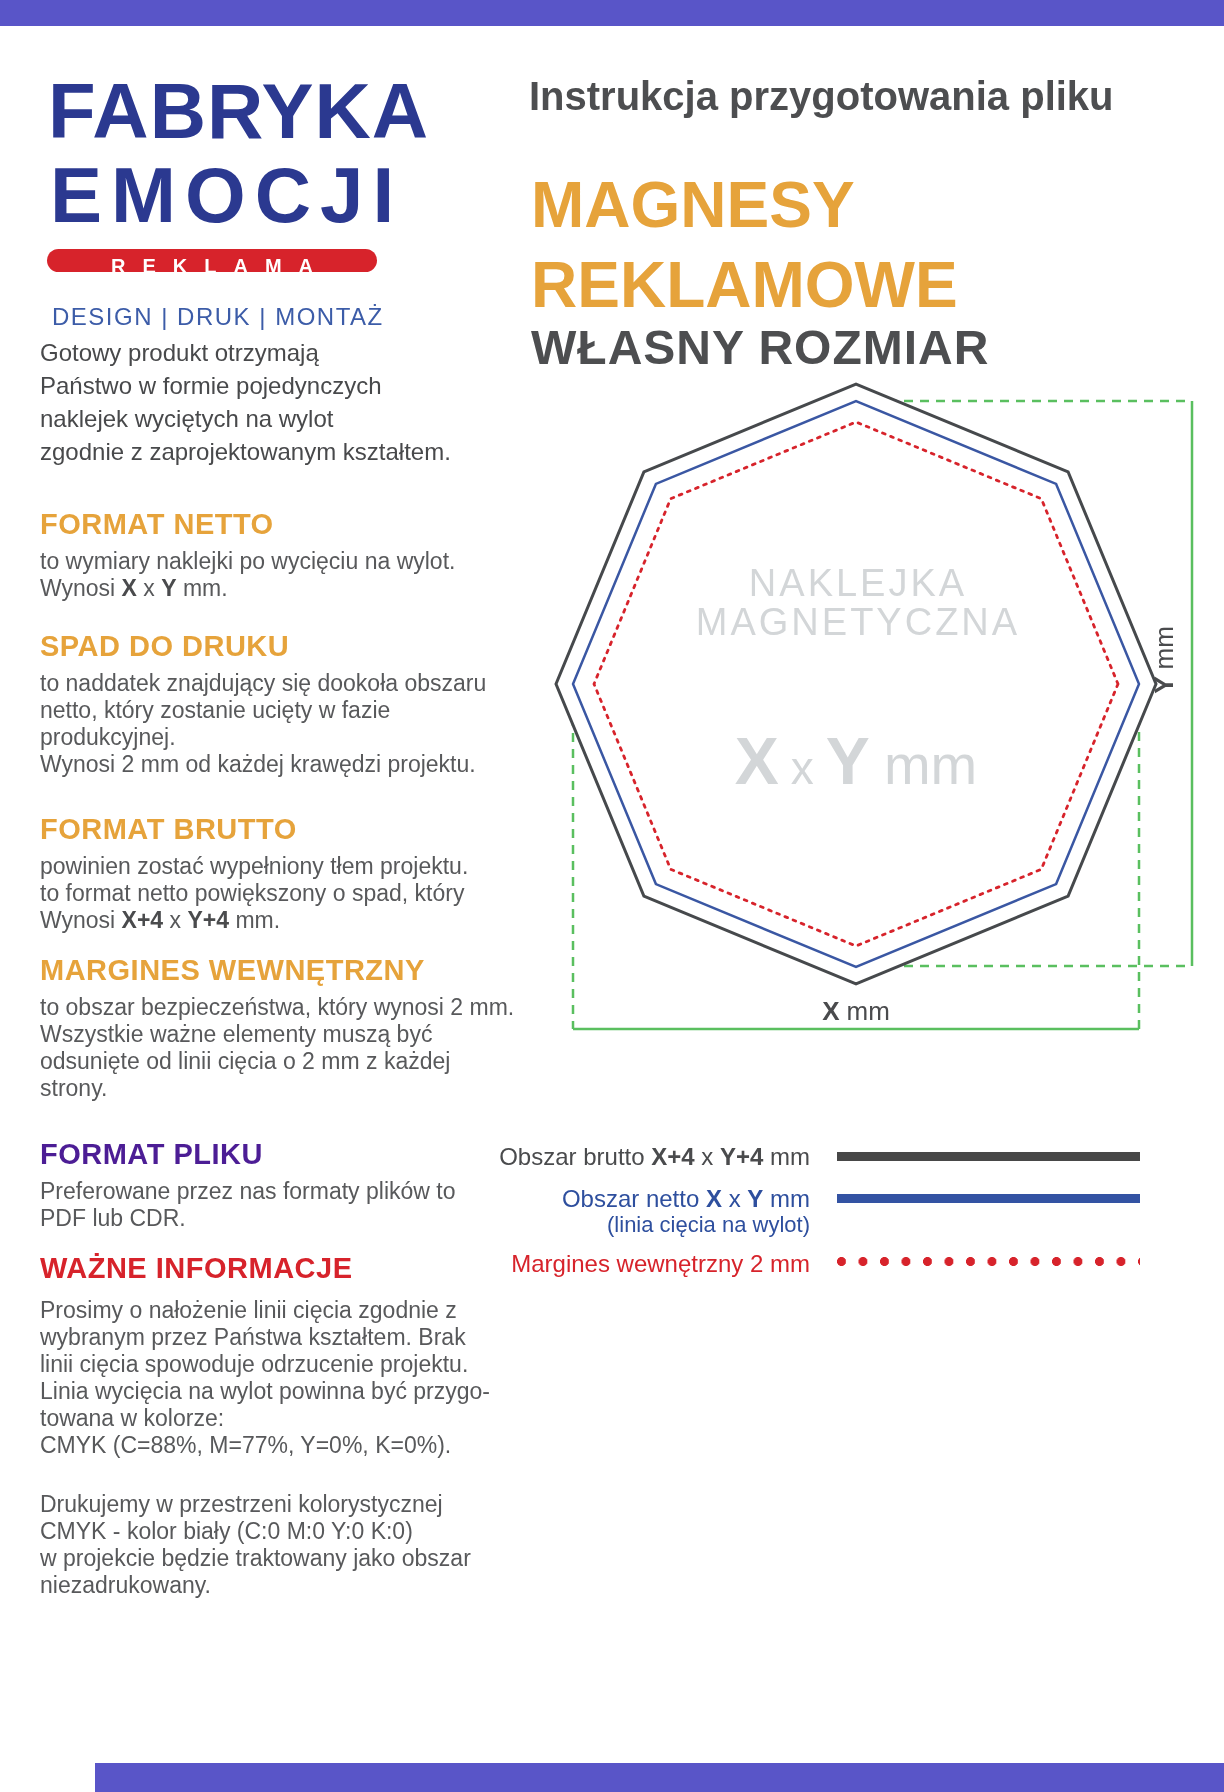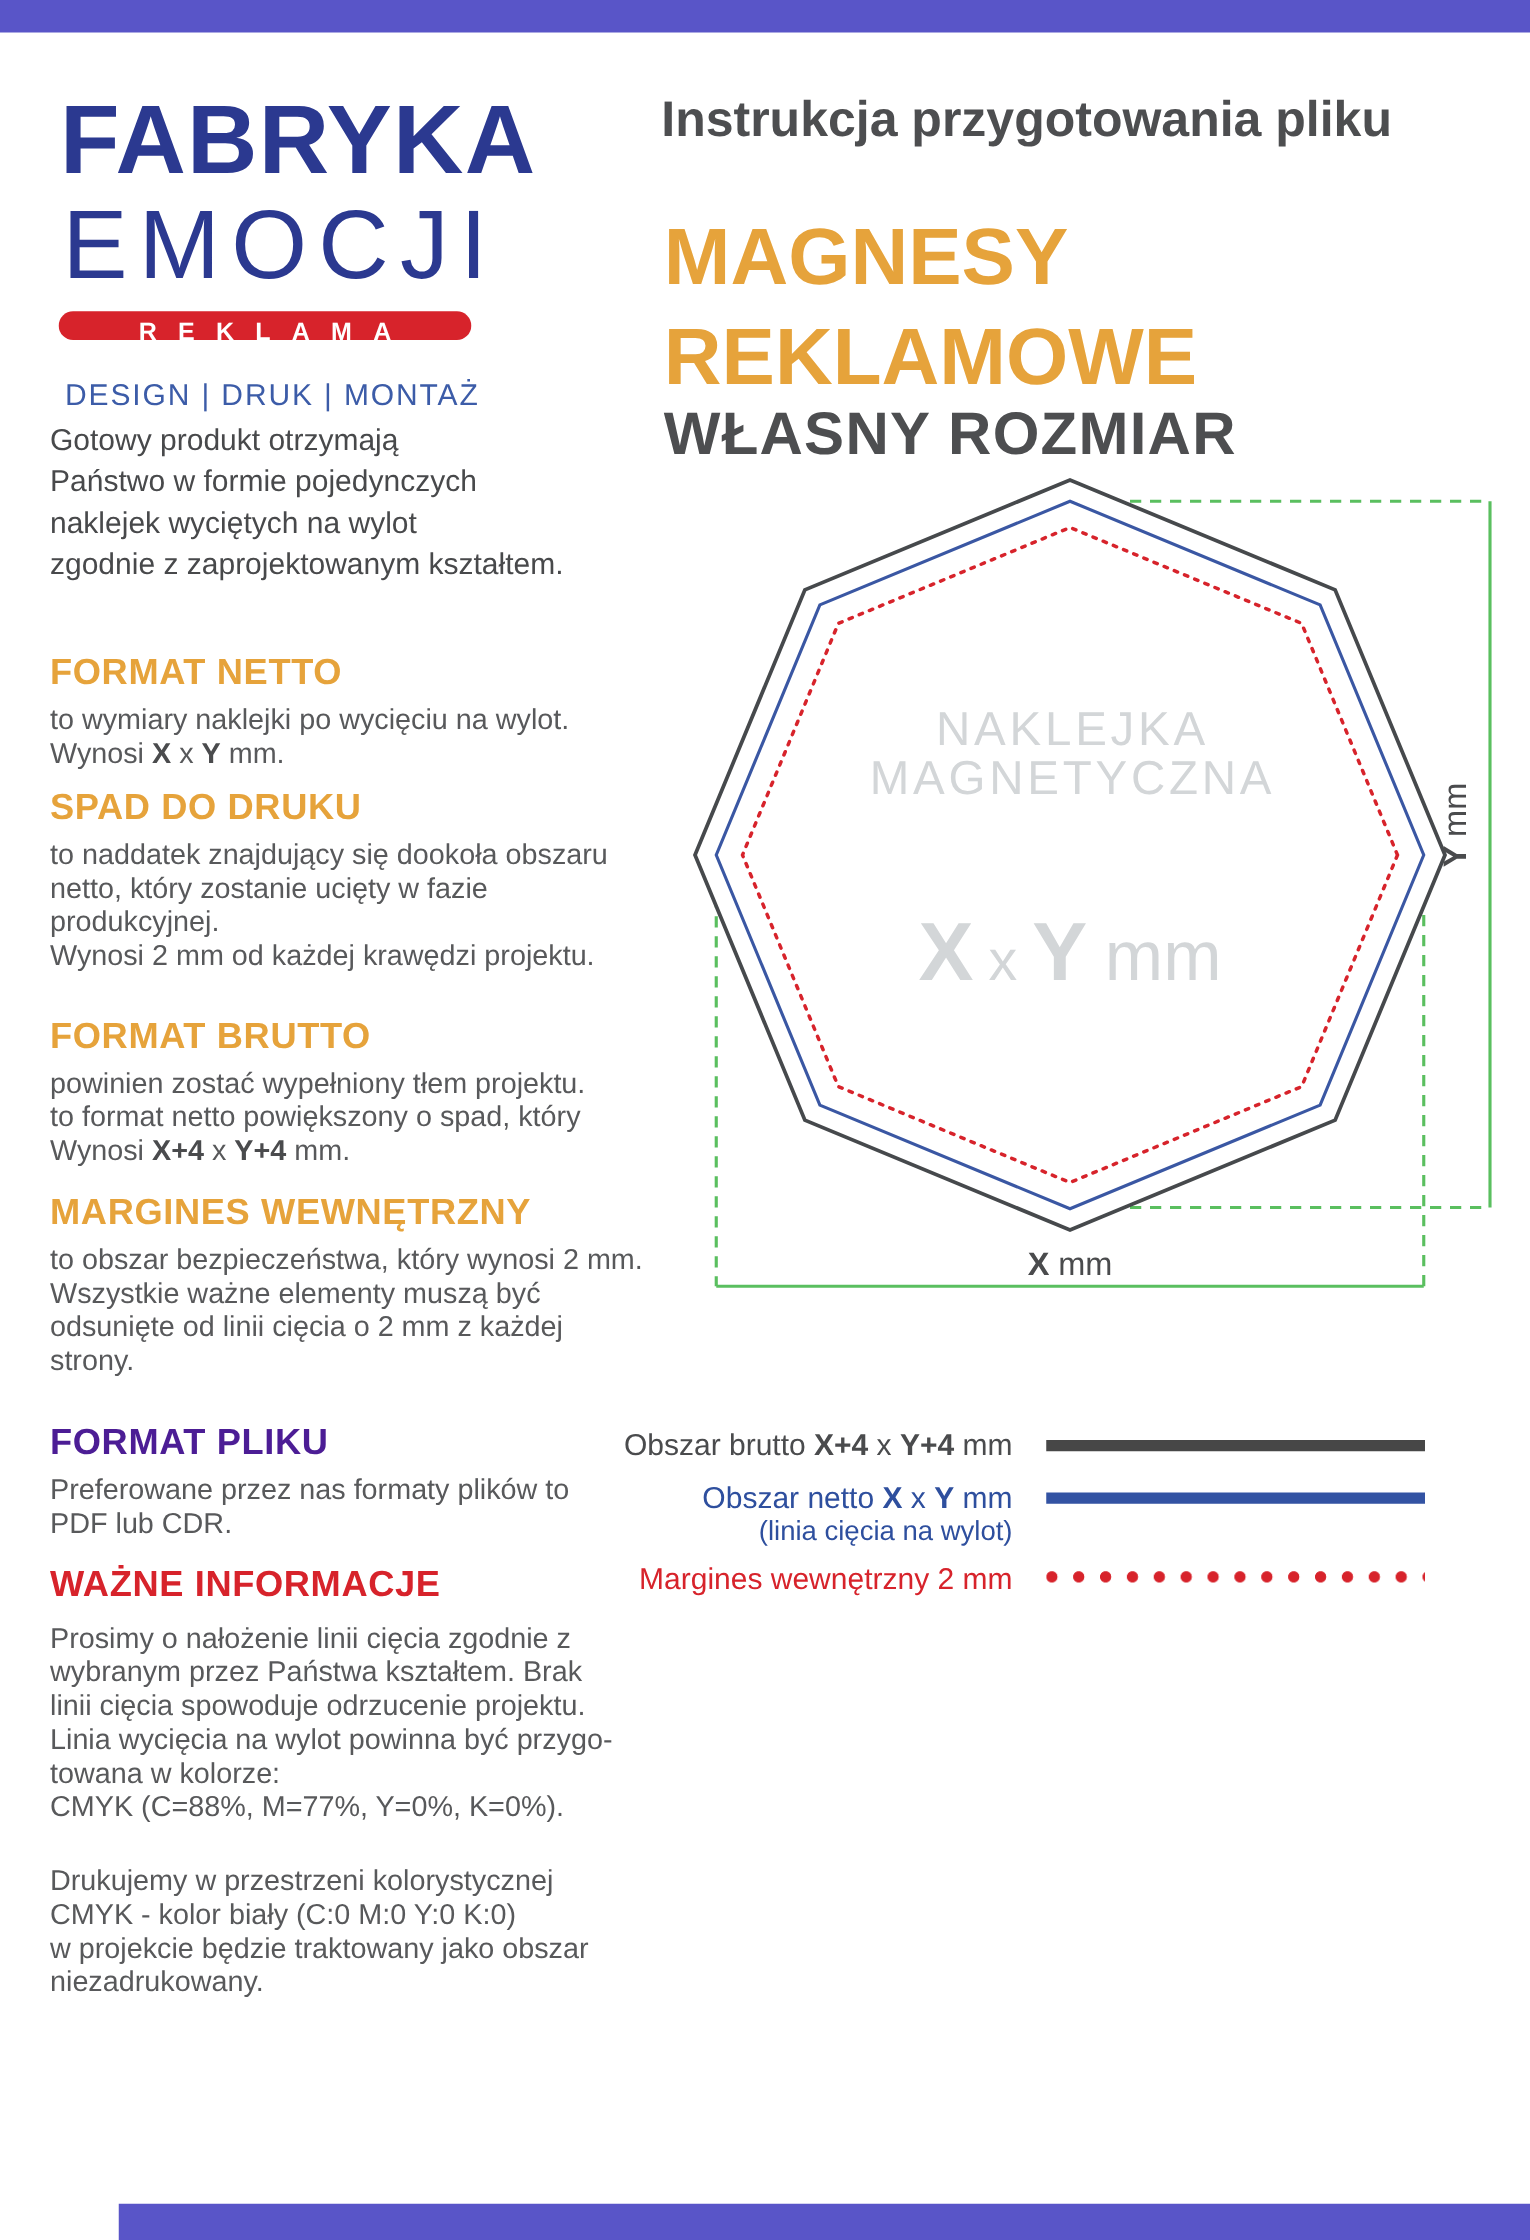--- a/index.html
+++ b/index.html
@@ -6,21 +6,21 @@
   .page{position:relative;width:1224px;height:1792px;background:#ffffff;overflow:hidden;
         font-family:"Liberation Sans",sans-serif;}
 
   
   .topbar{position:absolute;left:0;top:0;width:1224px;height:26px;background:#5955c8;}
   .botbar{position:absolute;left:95px;top:1763px;width:1129px;height:29px;background:#5955c8;}
 
   
   .logo-l1{position:absolute;left:48px;top:72px;font-size:78px;font-weight:bold;
            color:#2b3990;letter-spacing:1px;line-height:1;}
-  .logo-l2{position:absolute;left:50px;top:156px;font-size:78px;font-weight:400;
+  .logo-l2{position:absolute;left:50px;top:156px;font-size:78px;font-weight:700;
            color:#2b3990;letter-spacing:9px;line-height:1;}
   .logo-badge{position:absolute;left:47px;top:249px;width:330px;height:23px;background:#d7232b;
               border-radius:17px;color:#ffffff;font-size:20px;font-weight:bold;letter-spacing:17px;
               text-align:center;line-height:34px;text-indent:17px;}
   .logo-tagline{position:absolute;left:52px;top:303px;font-size:24px;color:#3c5ca8;
                 letter-spacing:1.5px;}
 
   
   .doc-title{position:absolute;left:529px;top:74px;font-size:40px;font-weight:bold;color:#4d4e50;}
   .product{position:absolute;left:531px;top:165px;font-size:64px;font-weight:bold;color:#e6a33b;
@@ -33,21 +33,21 @@
          line-height:33px;white-space:nowrap;}
   .sec{position:absolute;left:40px;white-space:nowrap;}
   .sec h2{margin:0 0 7px 0;font-size:29px;font-weight:bold;letter-spacing:0.5px;}
   .sec .orange{color:#e6a33b;}
   .sec .blue{color:#4c1d95;}
   .sec .red{color:#d7232b;}
   .sec .body{font-size:23px;color:#58595b;line-height:27px;}
   .sec .body b{color:#4a4b4d;}
   .gap12{margin-top:12px;}
   .gap32{margin-top:32px;}
-  .s-netto{top:508px;margin-top:14px;} .s-spad{top:630px;} .s-brutto{top:813px;}
+  .s-netto{top:508px;} .s-spad{top:630px;} .s-brutto{top:813px;}
   .s-margines{top:954px;} .s-pliku{top:1138px;} .s-wazne{top:1252px;}
 
   
   .diagram{position:absolute;left:460px;top:330px;width:764px;height:770px;}
 
   
   .lg-label{position:absolute;left:440px;width:370px;text-align:right;font-size:24px;
             white-space:nowrap;}
   .lg-dark{color:#4a4b4d;} .lg-blue{color:#2e4f9e;} .lg-red{color:#d7232b;}
   .lg1{top:1143px;} .lg2{top:1185px;} .lg2b{top:1212px;font-size:22px;} .lg3{top:1250px;}

